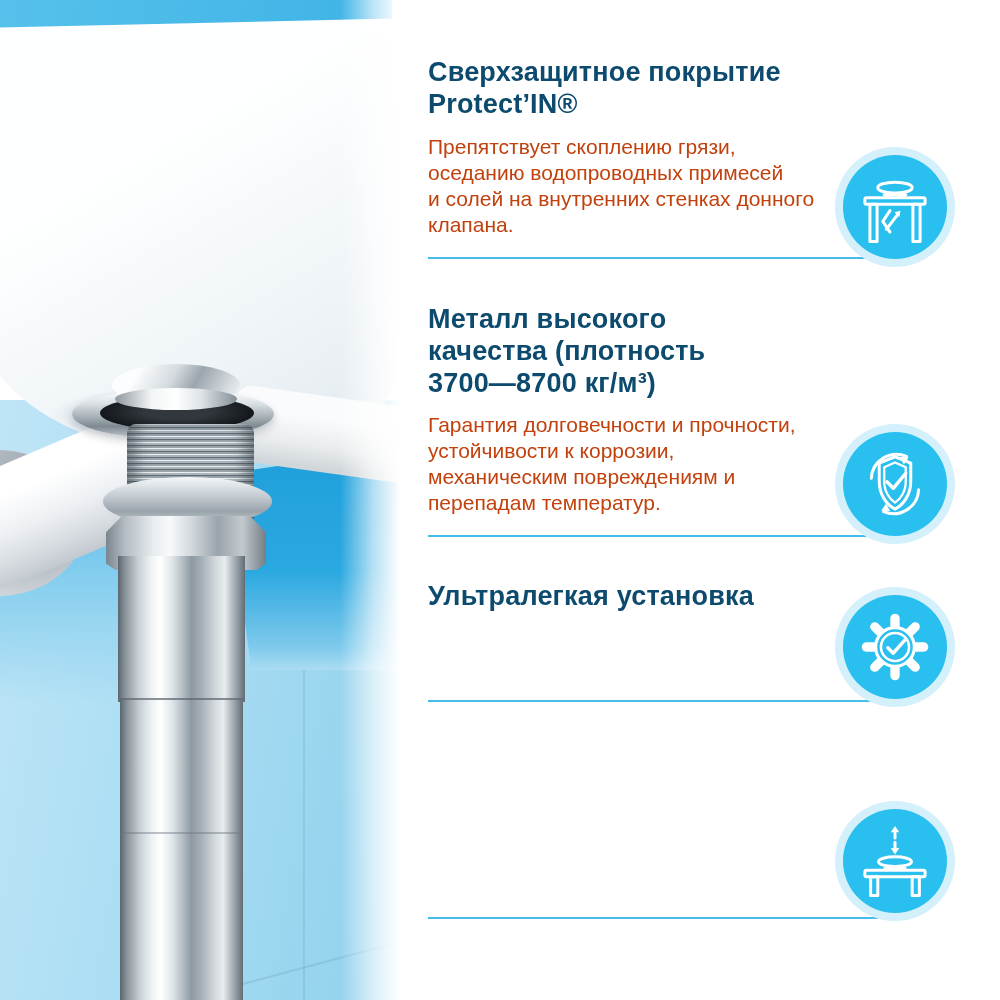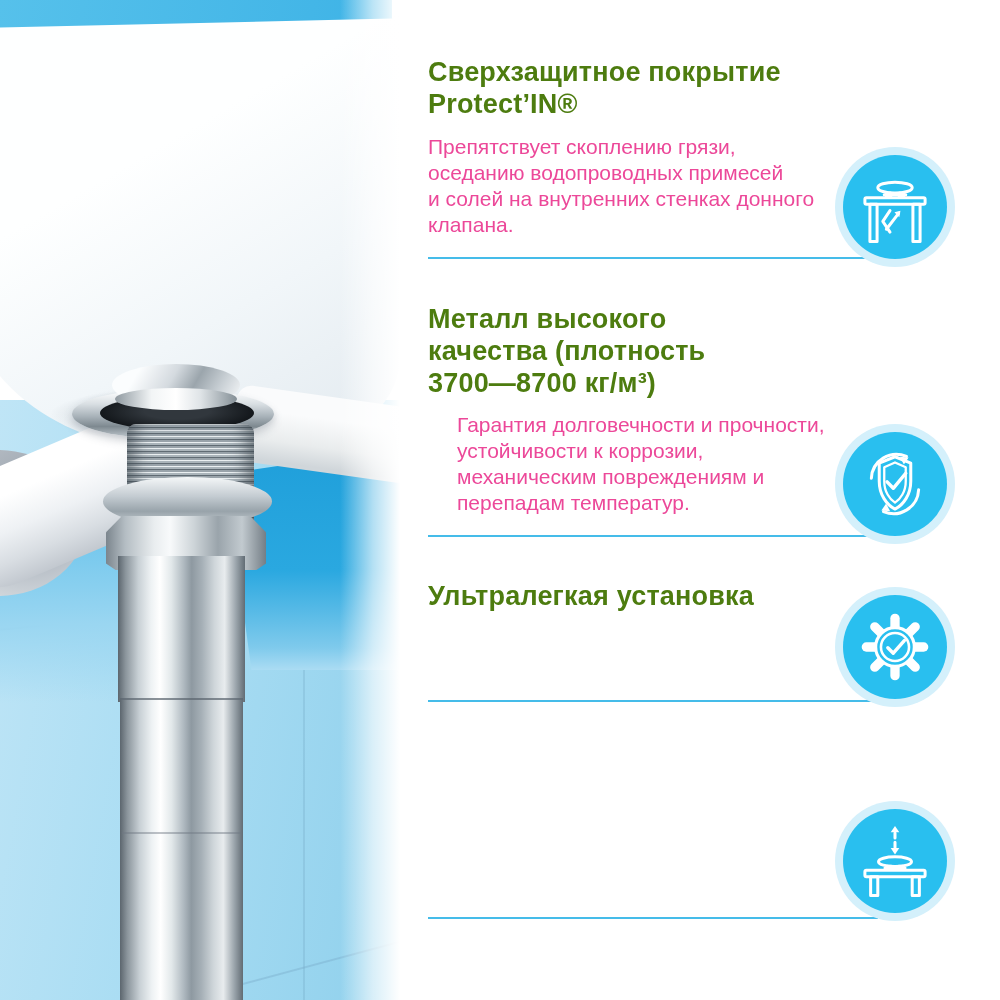--- a/index.html
+++ b/index.html
@@ -59,24 +59,24 @@
   .cap-lip{left:115px;top:388px;width:122px;height:22px;border-radius:50%;
         background:linear-gradient(90deg,#8f99a0,#f2f5f6 30%,#ffffff 50%,#dfe4e7 70%,#848f96);}
   .photo-fade{left:340px;top:0;width:60px;height:1000px;
         background:linear-gradient(90deg,rgba(255,255,255,0) 0%,rgba(255,255,255,.65) 55%,#ffffff 100%);}
 
   
   .section{position:absolute;left:428px;width:572px;}
   .s1{top:56px;height:250px;} .s2{top:303px;height:280px;}
   .s3{top:580px;height:170px;} .s4{top:747px;height:220px;}
   .heading{position:absolute;left:0;top:0;margin:0;white-space:pre-line;
-        font-size:27px;line-height:32px;font-weight:700;color:#4d7c0f;letter-spacing:.2px;}
+        font-size:27px;line-height:32px;font-weight:700;color:#0c4a6e;letter-spacing:.2px;}
   .body{position:absolute;left:0;margin:0;white-space:pre-line;
-        font-size:21px;line-height:26px;font-weight:400;color:#ec4899;}
-  .s1 .body{top:78px;} .s2 .body{top:109px;margin-left:29px;} .s3 .body{top:41px;} .s4 .body{top:41px;}
+        font-size:21px;line-height:26px;font-weight:400;color:#c2410c;}
+  .s1 .body{top:78px;} .s2 .body{top:109px;} .s3 .body{top:41px;} .s4 .body{top:41px;}
   .divider{position:absolute;left:0;width:450px;height:2px;background:#45bce9;}
   .s1 .divider{top:201px;} .s2 .divider{top:232px;} .s3 .divider{top:120px;} .s4 .divider{top:170px;}
   .icon-badge{position:absolute;left:407px;width:120px;height:120px;border-radius:50%;
         background:#d4f0fb;display:flex;align-items:center;justify-content:center;}
   .s1 .icon-badge{top:91px;} .s2 .icon-badge{top:121px;} .s3 .icon-badge{top:7px;} .s4 .icon-badge{top:54px;}
   .icon-circle{width:104px;height:104px;border-radius:50%;background:#29bfef;
         display:flex;align-items:center;justify-content:center;}
   .icon-circle svg{width:86px;height:86px;display:block;}
 </style>
 </head>

